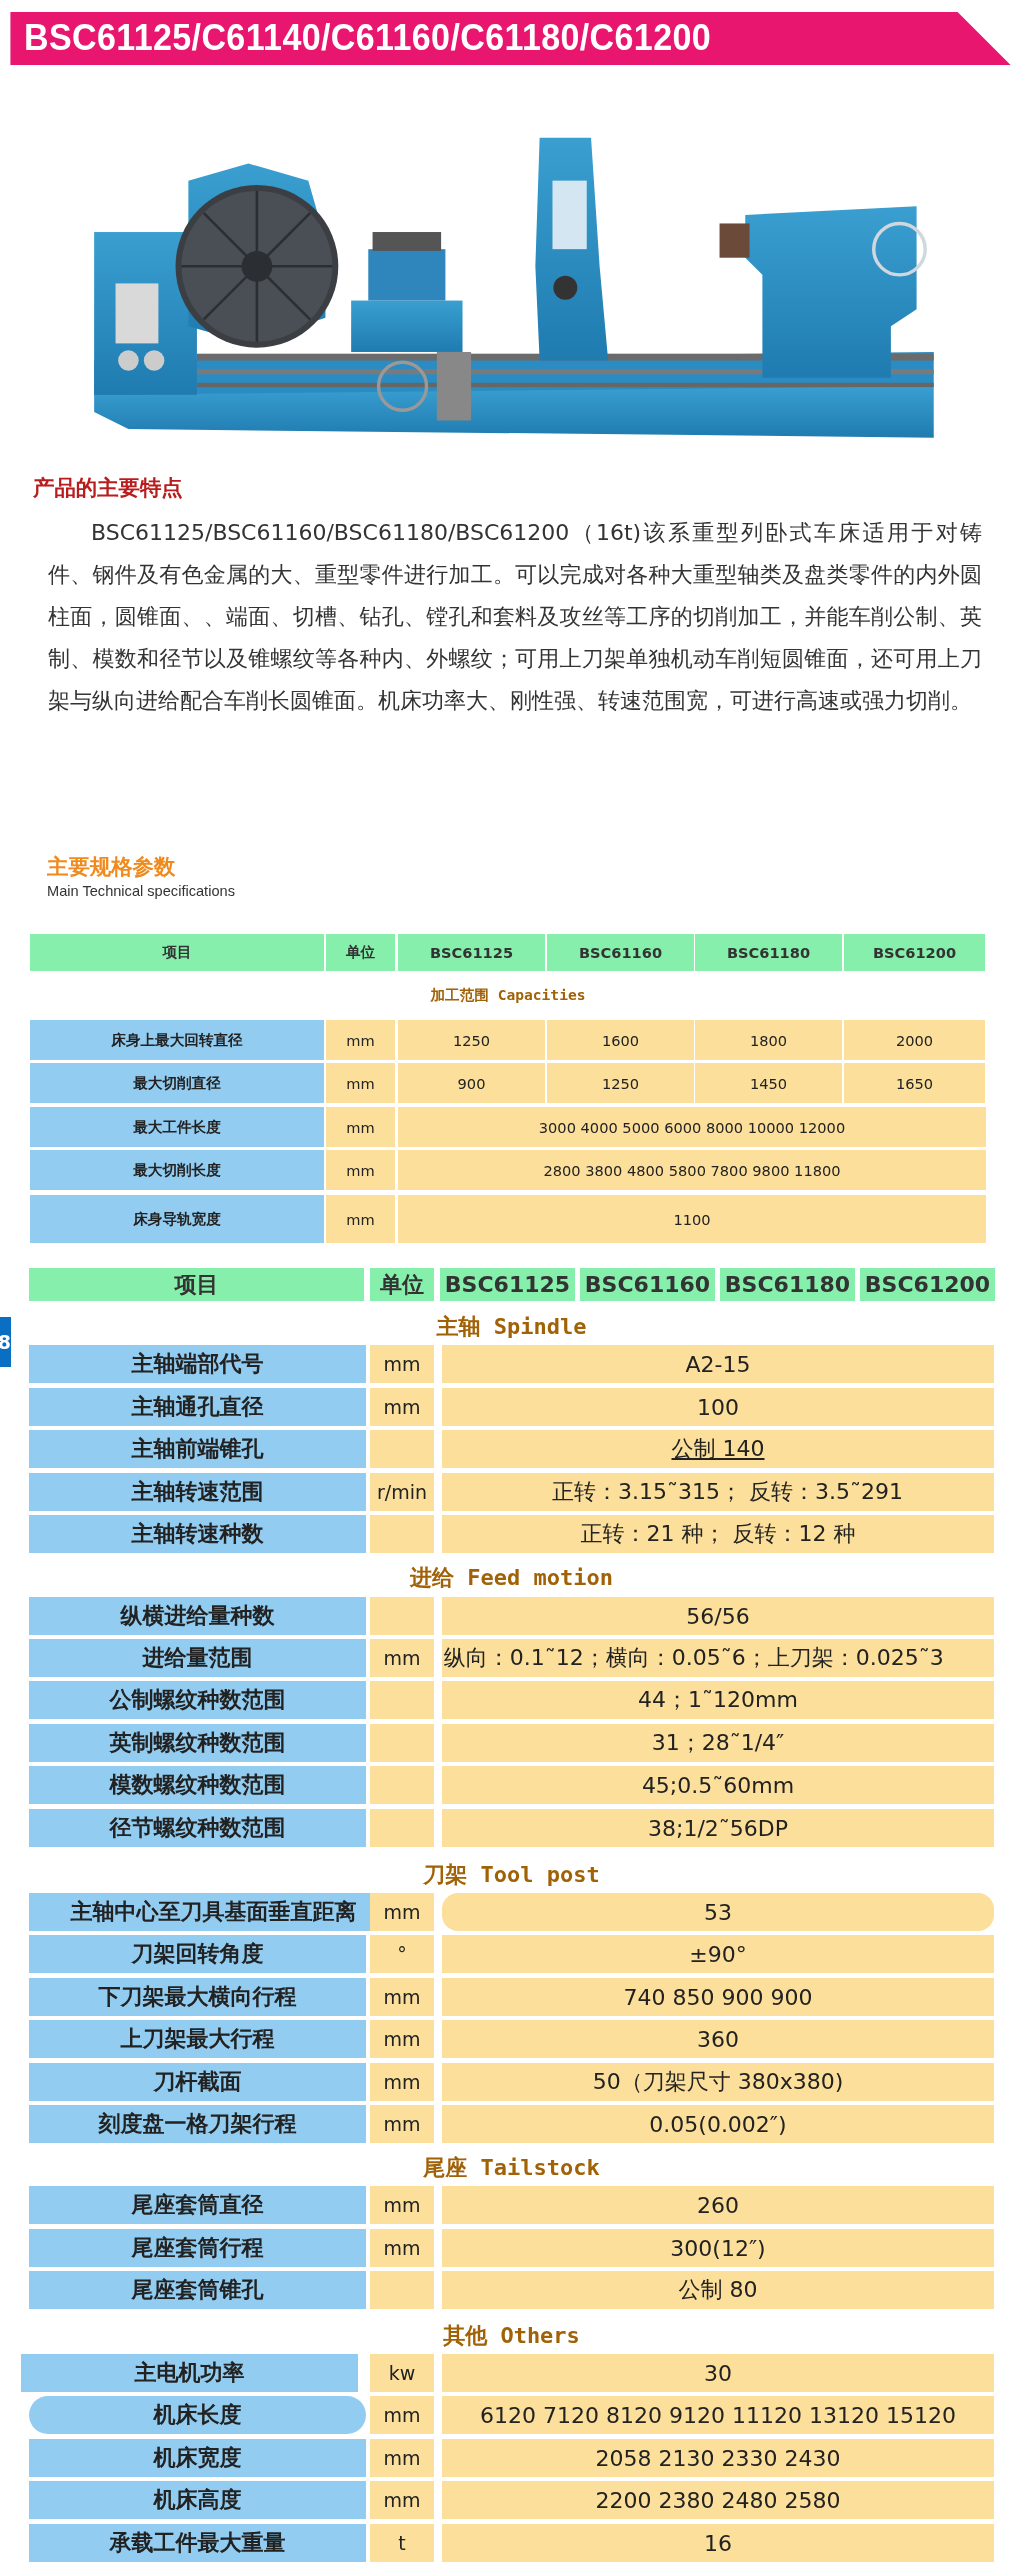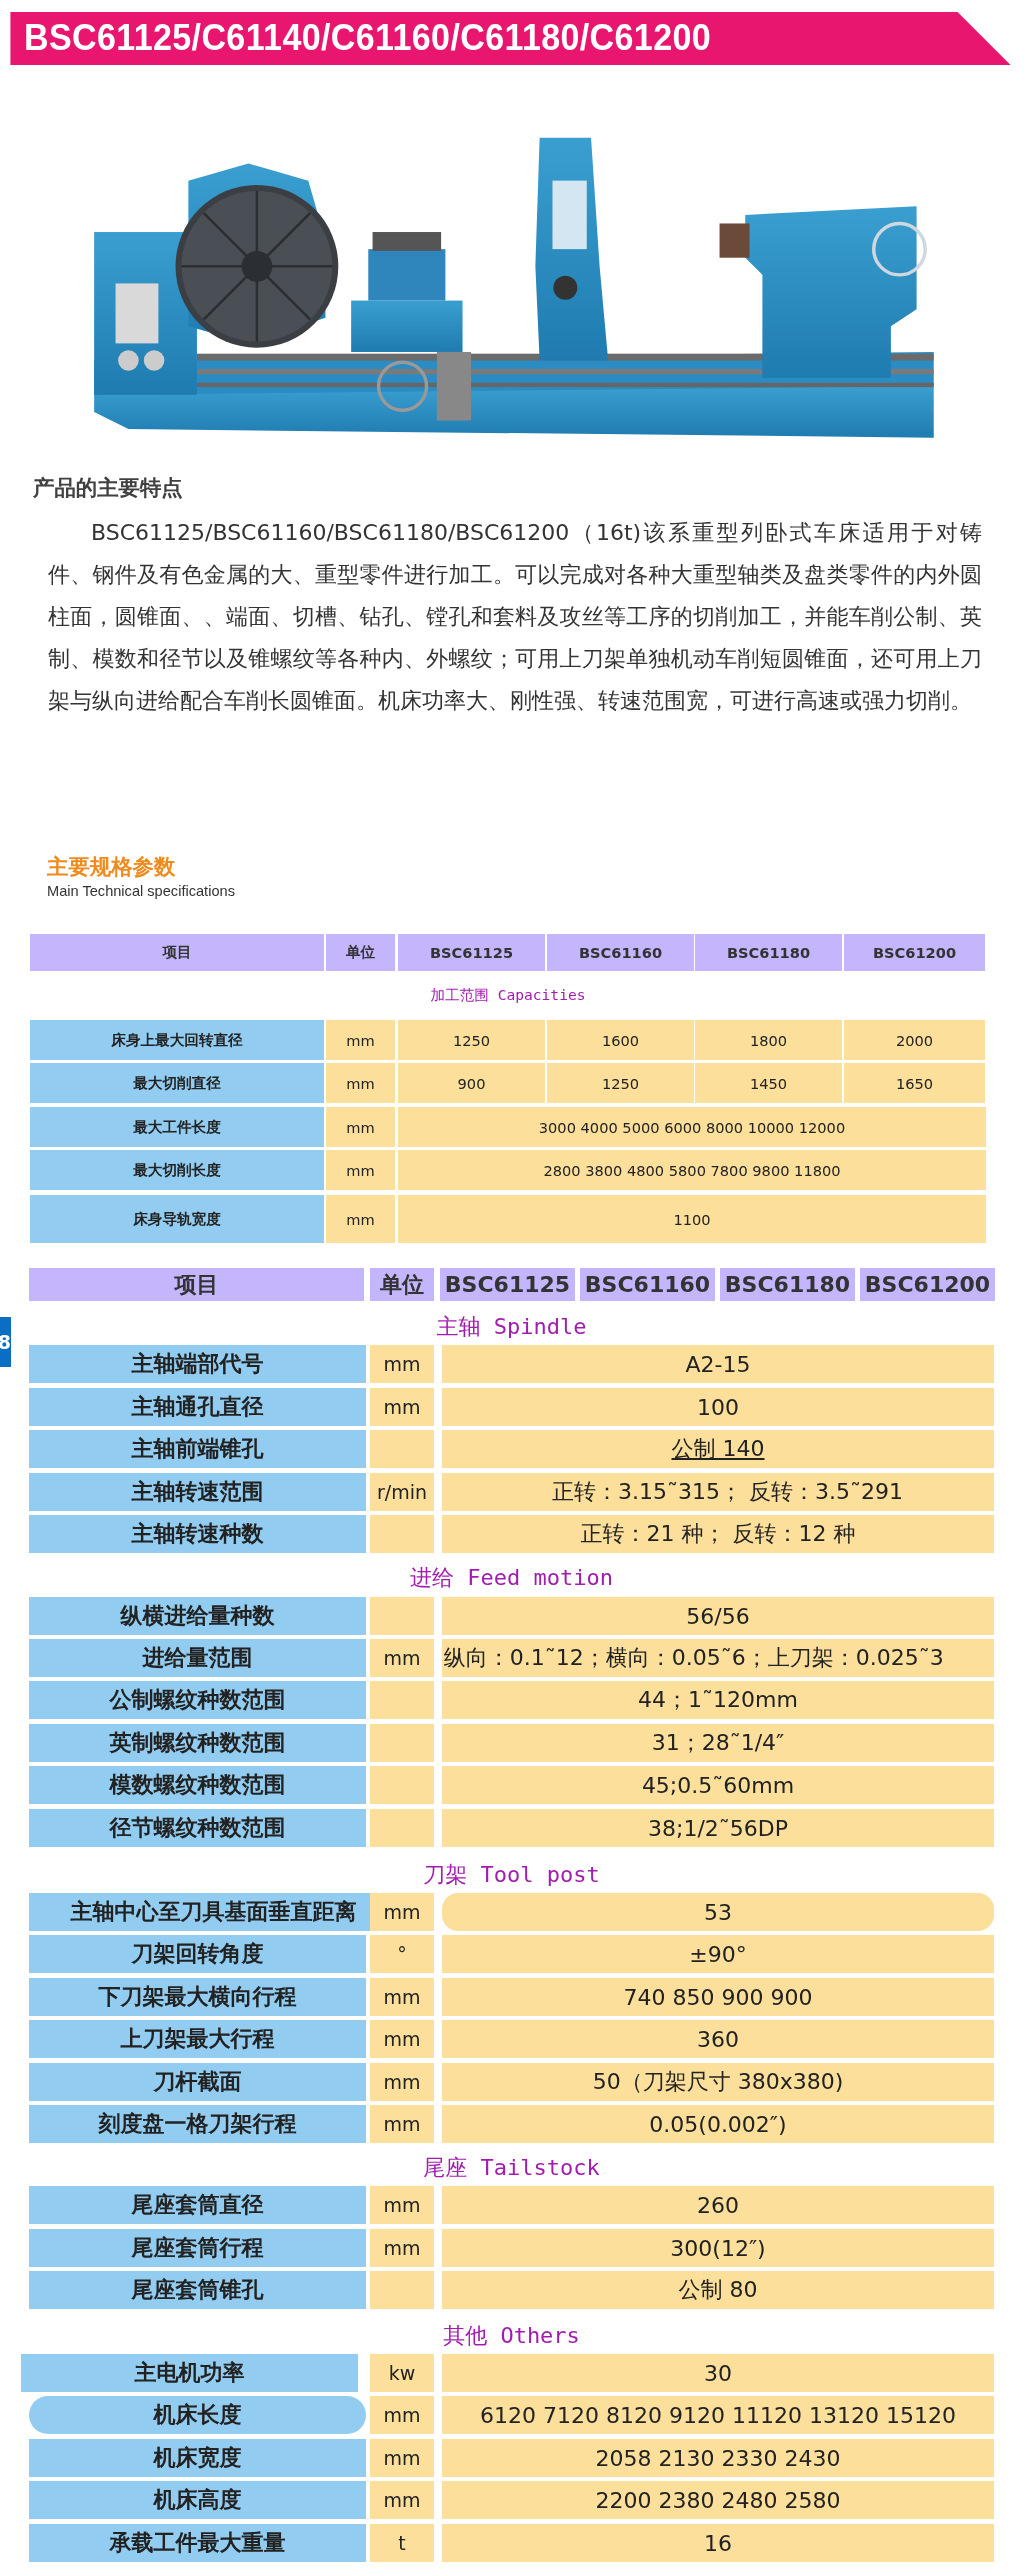--- a/index.html
+++ b/index.html
@@ -5,32 +5,32 @@
   * { box-sizing: border-box; margin: 0; padding: 0; }
   html, body { width: 1028px; background: #ffffff; }
   body { position: relative; height: 2576px; font-family: "DejaVu Sans", "Liberation Sans", sans-serif; color: #222; overflow: hidden; }
 
   .banner { position: absolute; left: 8.6px; top: 12px; width: 1003px; height: 51px; }
   .banner svg { position: absolute; left: 0; top: 0; }
   .banner .title { position: absolute; left: 15.4px; top: 3.4px; font-family: "Liberation Sans", sans-serif; font-weight: bold; font-size: 37px; color: #fff; letter-spacing: 0.4px; line-height: 45px; transform: scaleX(0.92); transform-origin: left center; }
 
   .product-image { position: absolute; left: 77px; top: 129px; width: 891px; height: 326px; }
 
-  .h-feature { position: absolute; left: 33px; top: 473px; font-size: 21.4px; font-weight: bold; color: #404040; }
+  .h-feature { position: absolute; left: 33px; top: 473px; font-size: 21.4px; font-weight: bold; color: #b91c1c; }
   .para { position: absolute; left: 48px; top: 512px; width: 934px; font-size: 22px; line-height: 42px; color: #333; text-align: justify; }
   .para .indent { display: inline-block; width: 43px; }
 
   .h-spec { position: absolute; left: 47px; top: 852px; font-size: 21.4px; font-weight: bold; color: #f08a1c; }
   .h-spec-en { position: absolute; left: 47px; top: 883px; font-family: "Liberation Sans", sans-serif; font-size: 14.6px; color: #333; }
 
   .cell { position: absolute; display: flex; align-items: center; justify-content: center; text-align: center; white-space: nowrap; overflow: hidden; }
-  .hdr { background: #c4b5fd; color: #333; font-weight: bold; }
+  .hdr { background: #86efac; color: #333; font-weight: bold; }
   .lbl { background: #92cdf1; color: #222; font-weight: bold; }
   .val { background: #fbdf9a; color: #222; }
-  .cap { color: #a21caf; font-weight: normal; font-family: "DejaVu Sans Mono", monospace; }
+  .cap { color: #a16207; font-weight: bold; font-family: "DejaVu Sans Mono", monospace; }
 
   
   .t1 .hdr { font-size: 14.6px; }
   .t1 .lbl { font-size: 14.6px; }
   .t1 .val { font-size: 14.6px; }
   .t1 .cap { font-size: 14.6px; }
 
   
   .t2 .hdr { font-size: 22px; }
   .t2 .lbl { font-size: 22px; }

